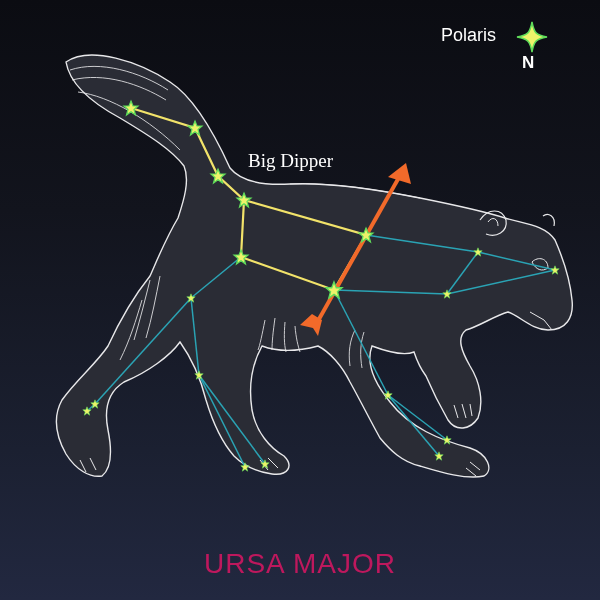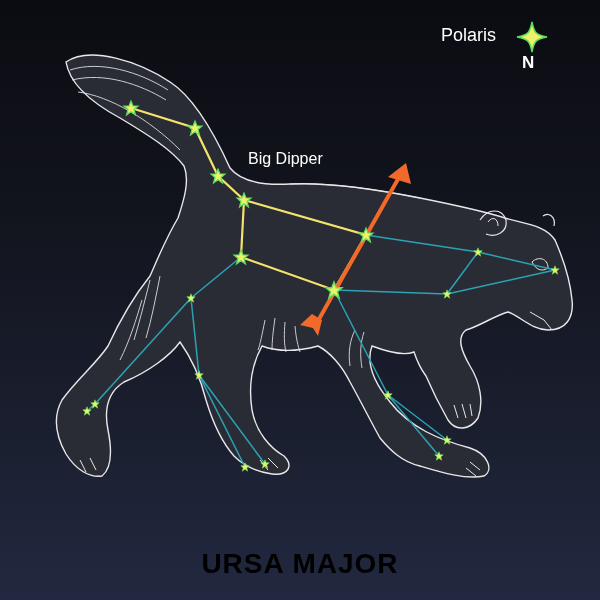--- a/index.html
+++ b/index.html
@@ -13,26 +13,26 @@
   .label-polaris {
     position: absolute; left: 441px; top: 25px;
     color: #ffffff; font-size: 18px; letter-spacing: 0px;
   }
   .label-north {
     position: absolute; left: 522px; top: 53px;
     color: #ffffff; font-size: 17px; font-weight: bold;
   }
   .label-dipper {
     position: absolute; left: 248px; top: 150px;
-    color: #ffffff; font-size: 16px;
+    color: #ffffff; font-size: 19px; font-family: Liberation Serif, serif;
   }
   .title {
     position: absolute; left: 0; width: 600px; top: 548px;
-    text-align: center; color: #000000;
-    font-size: 28px; font-weight: bold; letter-spacing: 1px;
+    text-align: center; color: #be185d;
+    font-size: 28px; font-weight: normal; letter-spacing: 1px;
   }
 </style>
 </head>
 <body>
 
 <svg class="canvas" viewBox="0 0 600 600" xmlns="http://www.w3.org/2000/svg">
 
   <g>
     <path d="M66,62 C90,45 140,62 170,82 C195,98 215,135 230,168 C238,178 255,186 290,184 C330,182 380,190 420,198 C450,204 480,210 505,218 C525,224 545,225 555,240 C562,256 570,278 572,300 C574,318 566,330 548,330 C532,330 520,316 508,312 C494,316 480,326 466,330 C456,338 462,352 470,366 C480,382 484,402 478,418 C470,430 456,432 448,420 C440,406 432,390 426,376 C420,368 416,358 414,352 C404,356 388,352 372,346 C366,362 372,380 390,402 C410,428 440,440 470,448 C488,454 494,470 484,476 C466,480 440,472 420,466 C402,462 390,450 380,438 C370,420 360,400 350,382 C342,366 330,352 318,346 C296,352 278,352 262,346 C252,364 248,384 252,410 C256,432 270,448 284,456 C294,466 288,476 272,474 C258,472 244,466 234,456 C220,440 212,420 206,400 C200,376 190,356 180,342 C170,356 148,372 124,382 C108,392 104,410 108,430 C112,450 112,468 102,476 C90,478 76,470 66,454 C56,436 52,418 62,400 C76,380 96,364 108,346 C120,320 134,296 150,276 C158,258 166,238 178,218 C184,200 190,180 184,166 C172,150 150,136 120,118 C94,104 70,86 66,62 Z" fill="#2a2c35" stroke="#e8e8ea" stroke-width="1.4"></path>
 

